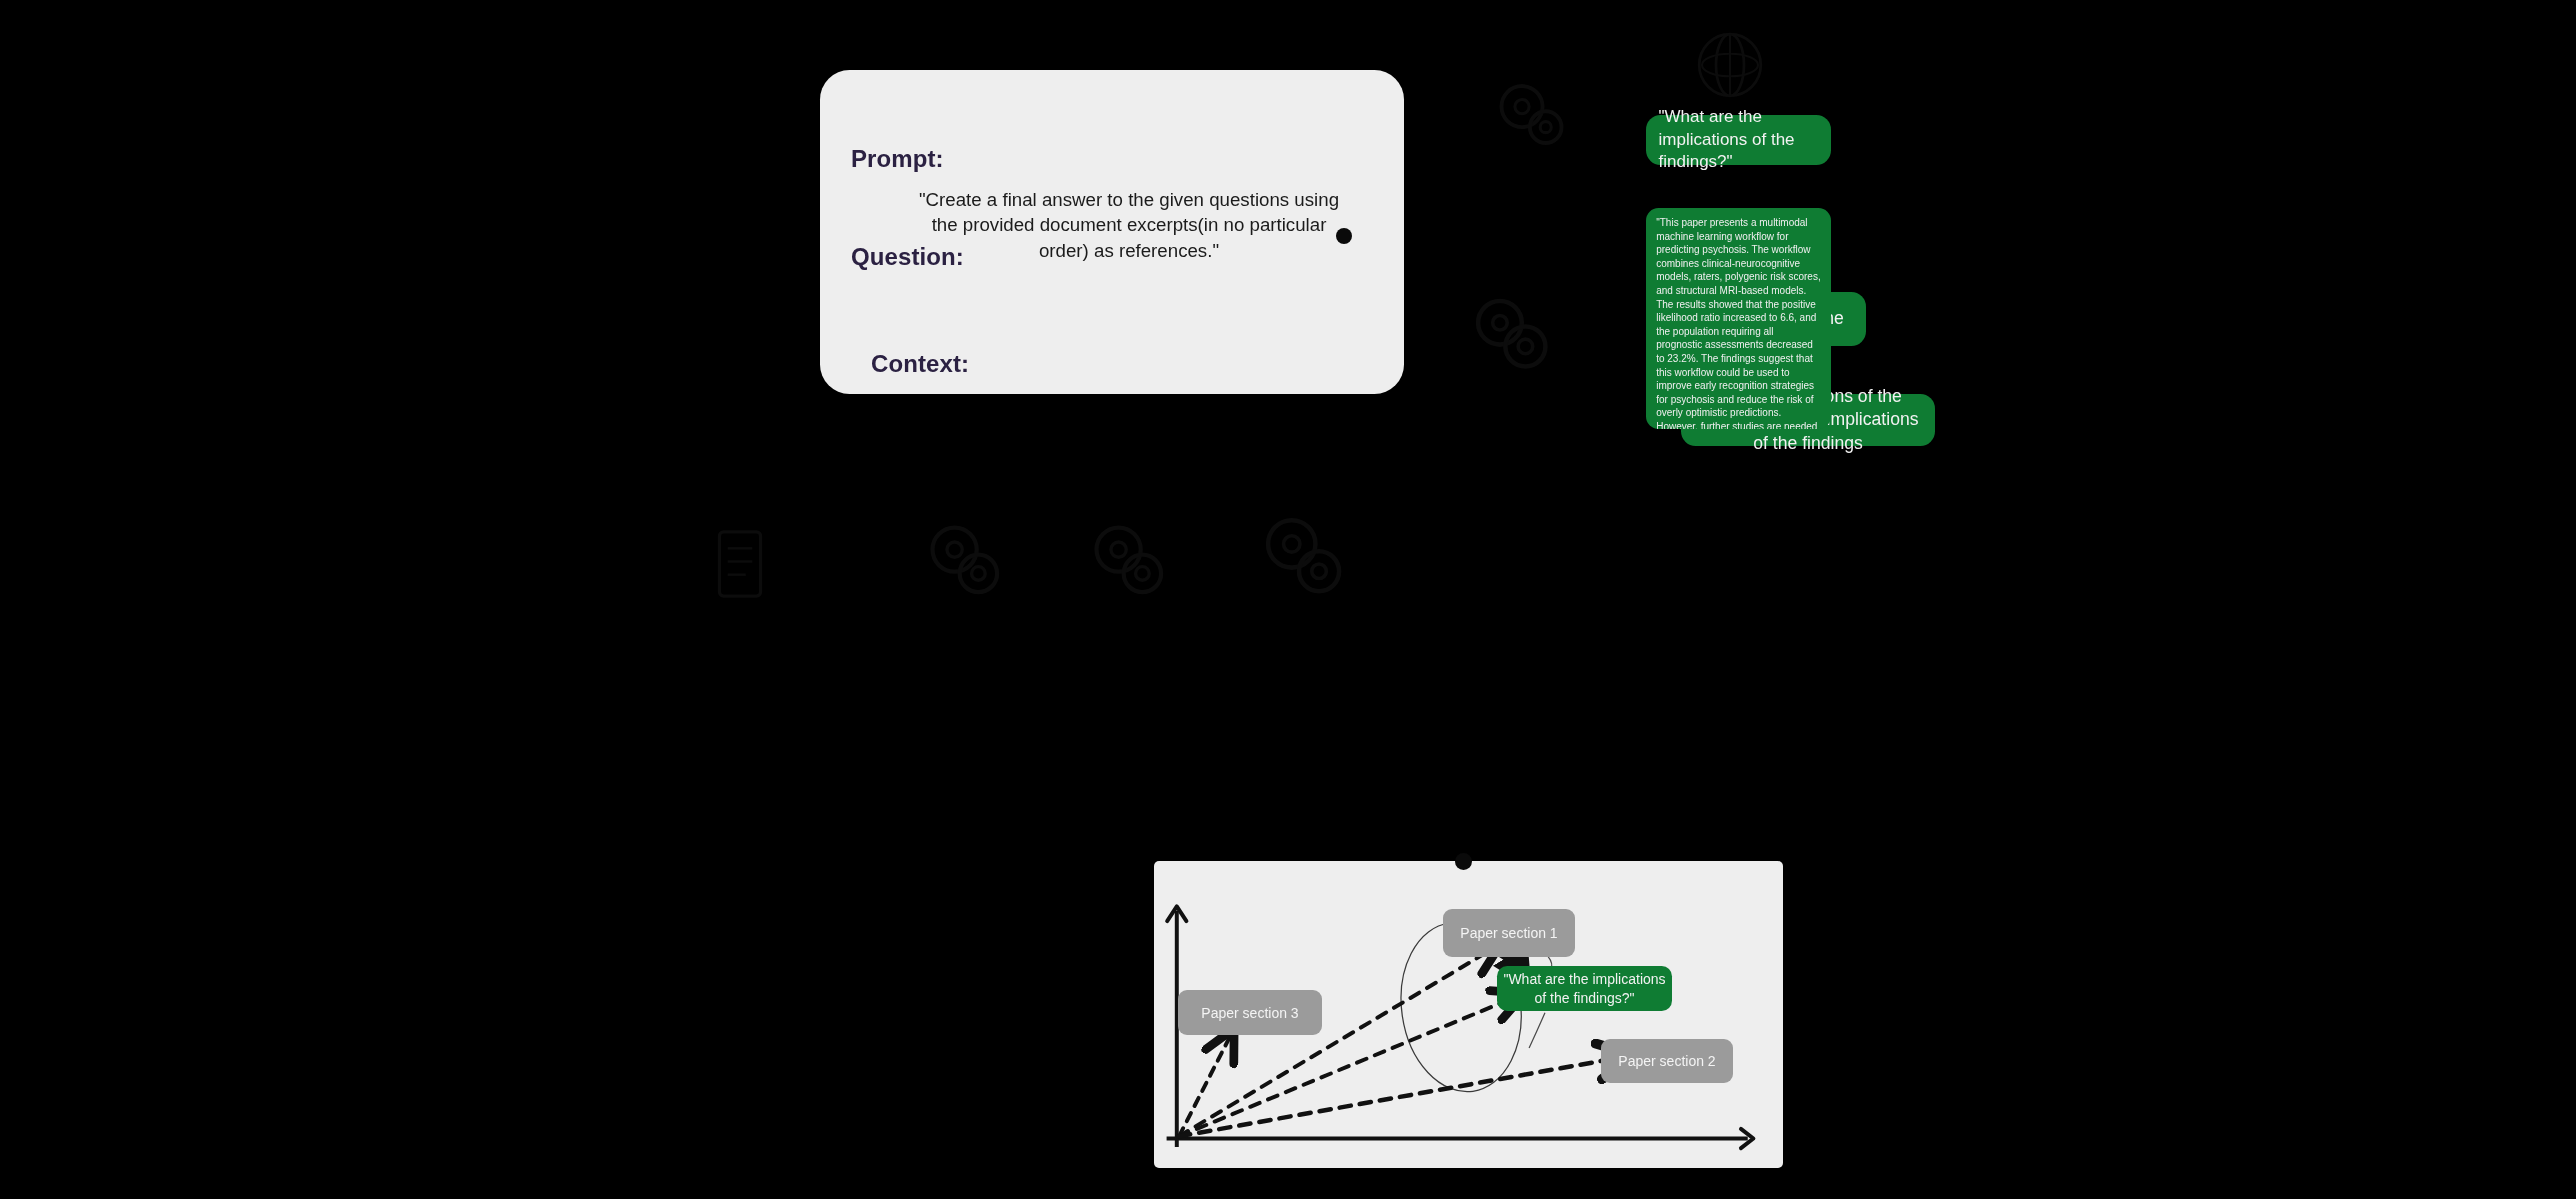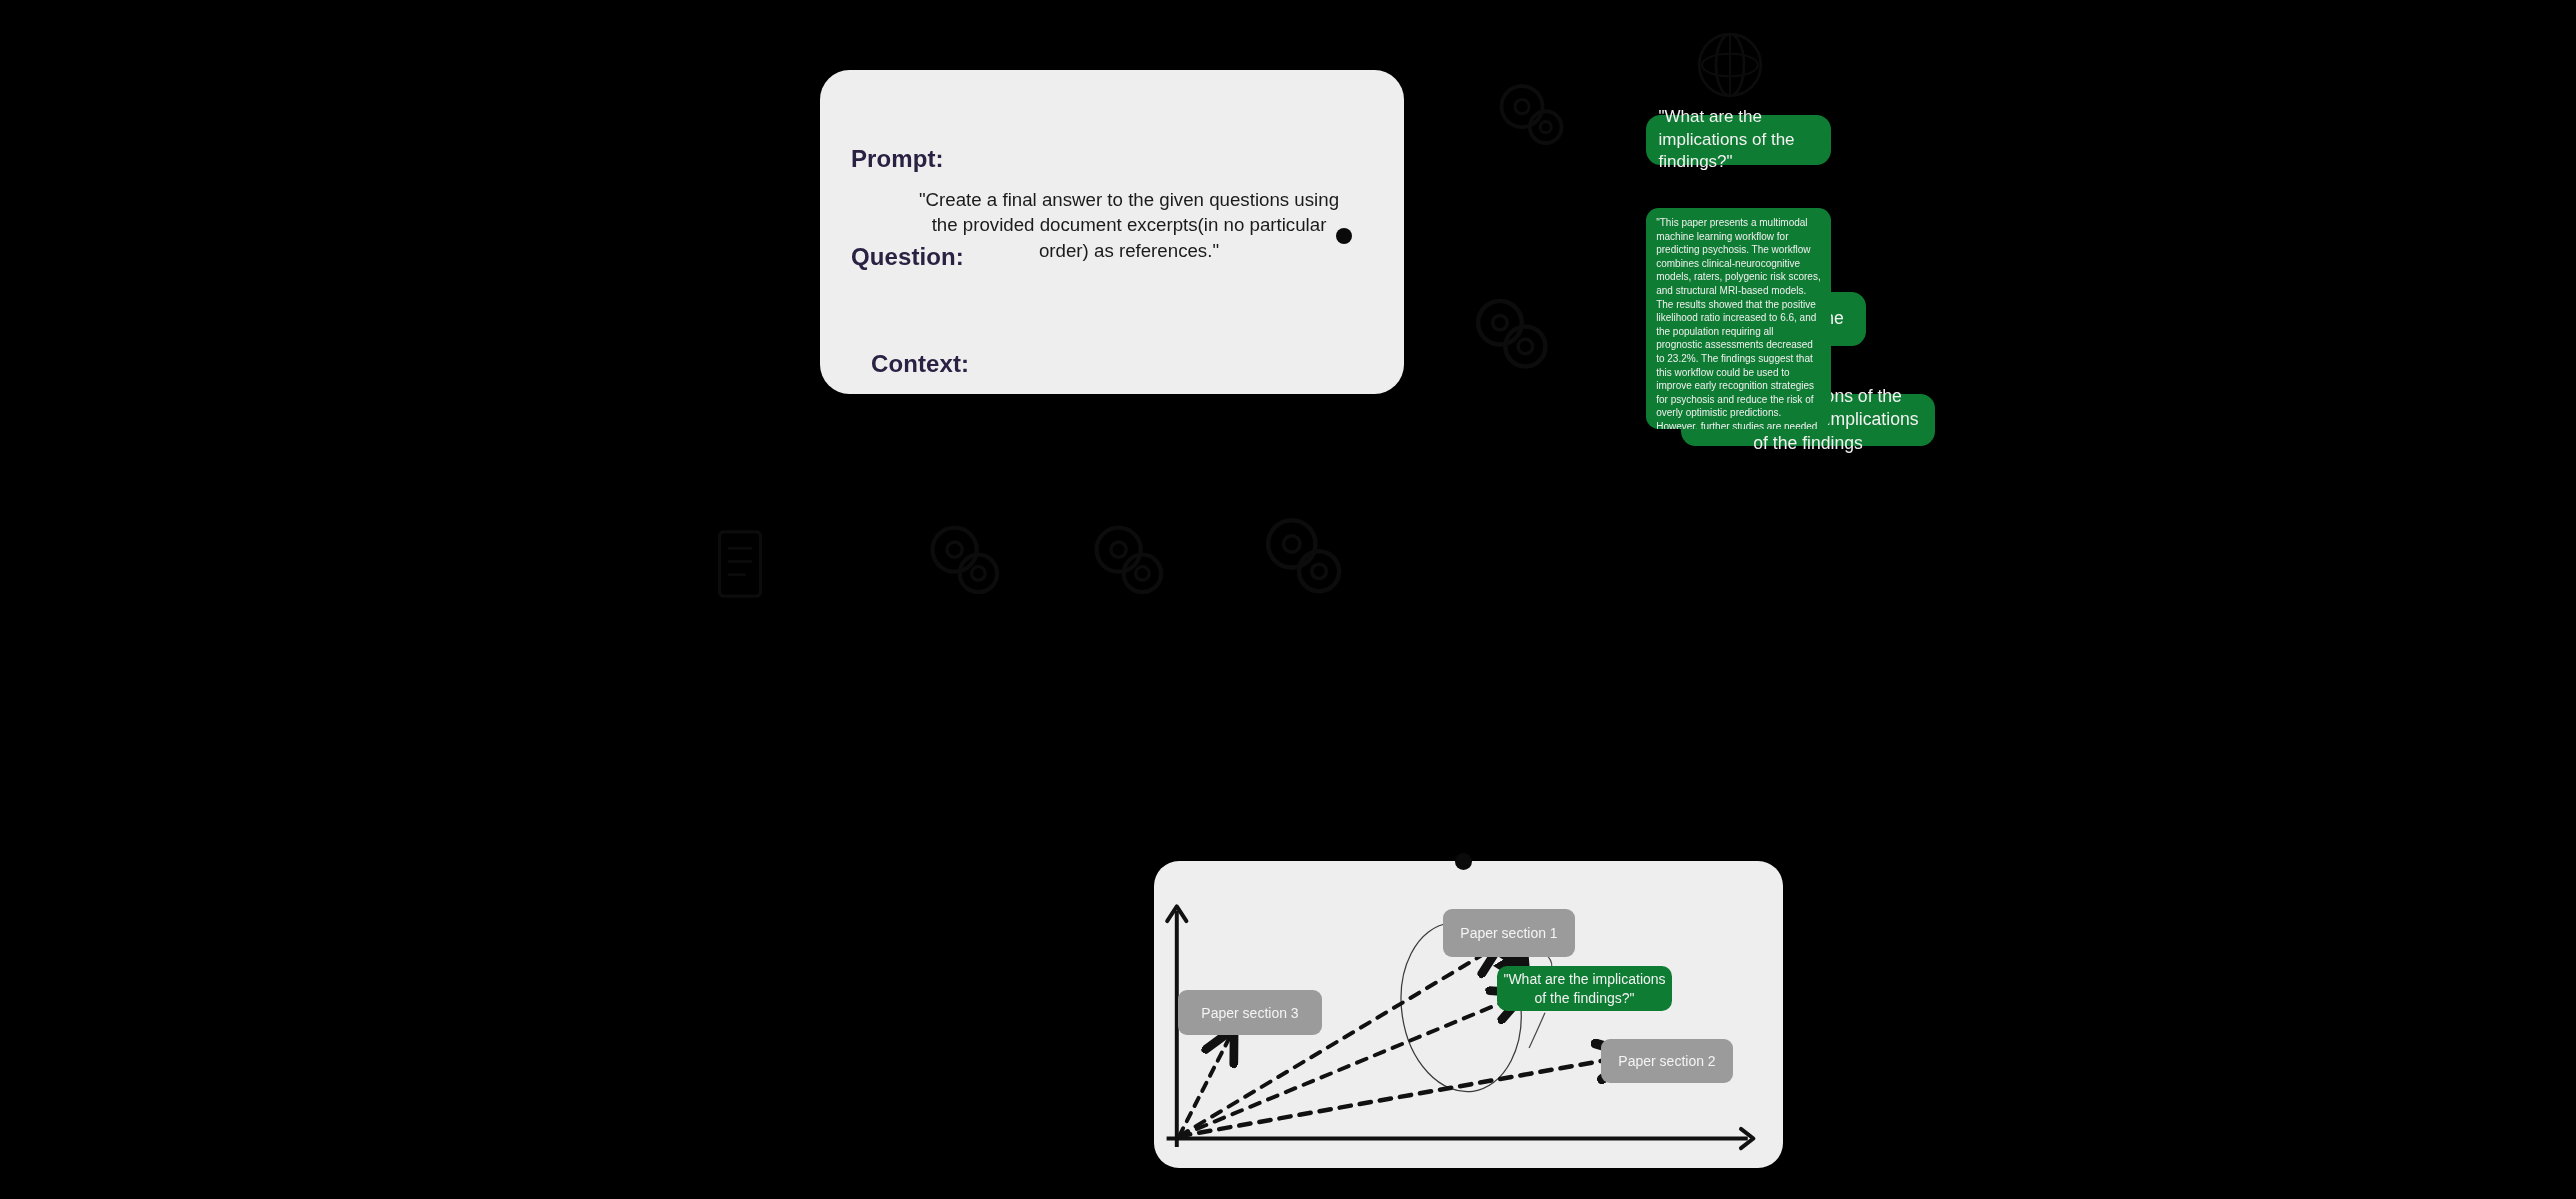--- a/index.html
+++ b/index.html
@@ -144,21 +144,21 @@
     fill: none;
     opacity: .95;
   }
 
   
   #embedding-panel {
     left: 1154px;
     top: 861px;
     width: 629px;
     height: 307px;
-    border-radius: 25px;
+    border-radius: 5px;
     overflow: visible;
   }
   #embedding-connector {
     position: absolute;
     left: 1455px;
     top: 853px;
     width: 17px;
     height: 17px;
     border-radius: 50%;
     background: #0a0a0a;

